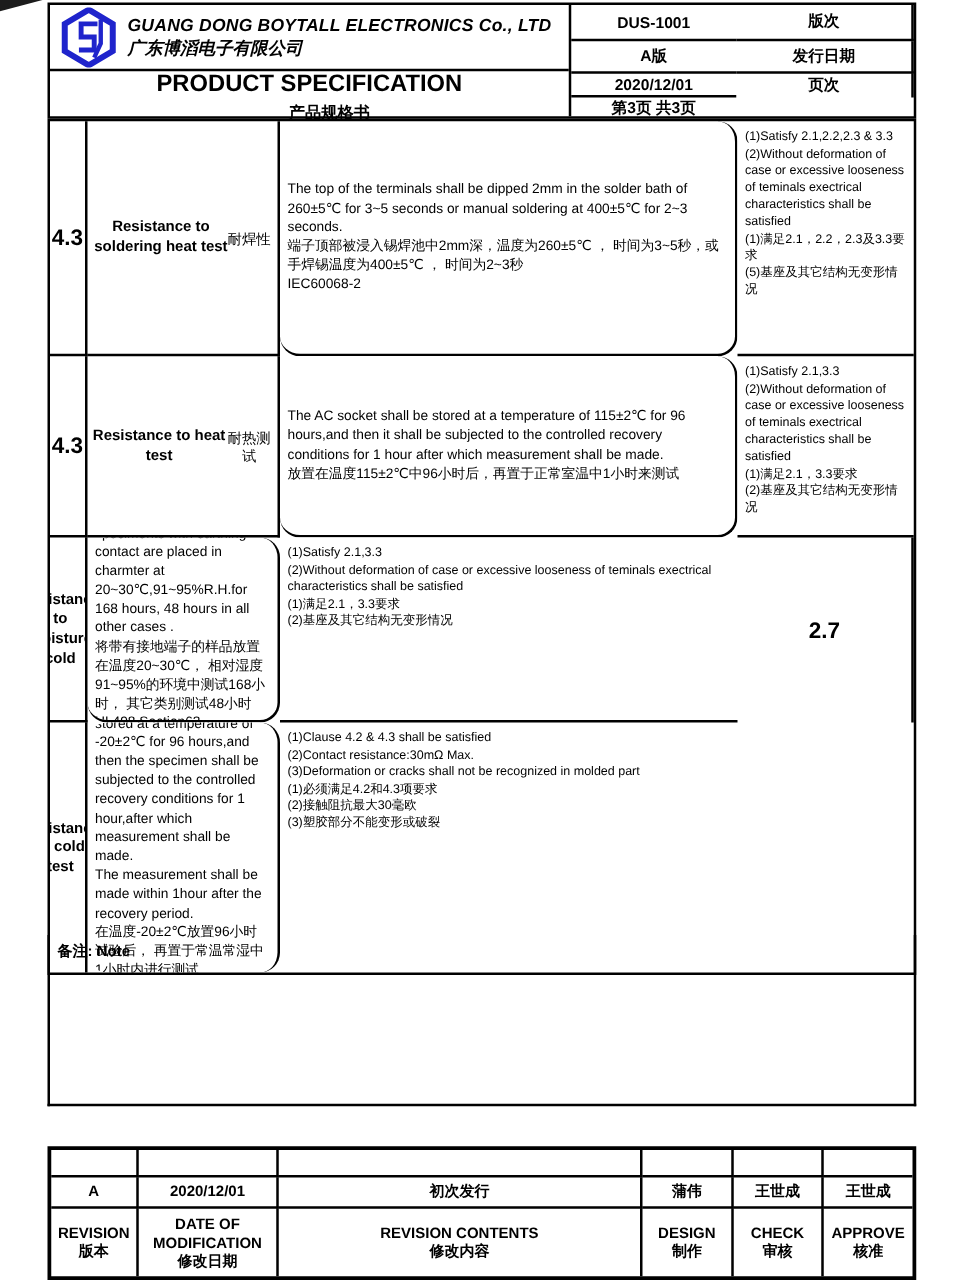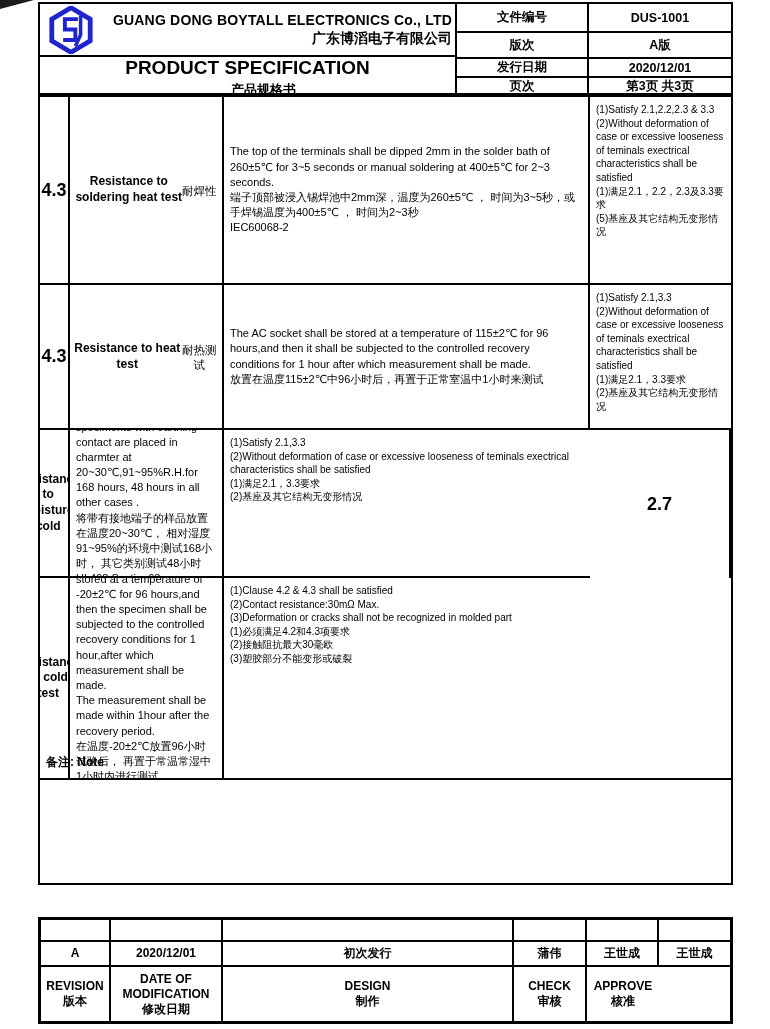--- a/index.html
+++ b/index.html
@@ -25,21 +25,21 @@
   .header-left{
     width:417px;flex:0 0 417px;display:flex;flex-direction:column;
     border-right:2px solid #000;box-sizing:border-box;
   }
   .company-row{
     height:53px;flex:0 0 53px;border-bottom:2px solid #000;box-sizing:border-box;
     display:flex;align-items:center;justify-content:flex-start;
     padding-left:8px;
   }
   .logo{width:46px;height:48px;flex:0 0 46px;margin-right:8px;}
-  .company-names{flex:1;text-align:right;padding-right:3px;}
+  .company-names{flex:1;text-align:left;padding-right:3px;font-style:italic;}
   .company-en{font-weight:bold;font-size:14px;letter-spacing:0.2px;}
   .company-cn{font-weight:bold;font-size:14px;margin-top:2px;}
   .title-row{flex:1;display:flex;flex-direction:column;align-items:center;justify-content:center;}
   .title-en{font-weight:bold;font-size:19px;}
   .title-cn{font-weight:bold;font-size:13px;margin-top:2px;margin-left:32px;}
   .header-right{
     flex:1;display:grid;
     grid-template-columns:132px 1fr;
     grid-template-rows:29px 26px 19px 1fr;
   }
@@ -61,21 +61,21 @@
   .item-cell{display:flex;align-items:center;justify-content:center;font-weight:bold;font-size:18px;}
   .name-cell{
     display:flex;flex-direction:row;align-items:center;justify-content:center;
     text-align:center;font-size:12px;padding:2px 4px;
   }
   .name-en{font-weight:bold;white-space:pre-line;line-height:1.3;}
   .name-cn{margin-top:2px;font-size:11.5px;}
   .desc-cell{
     display:flex;align-items:center;
     font-size:11px;line-height:1.38;padding:4px 6px;
-    white-space:pre-line;text-align:left;
+    white-space:pre-line;text-align:left;border-radius:16px;
   }
   .crit-cell{
     font-size:10px;line-height:1.36;padding:6px 5px 4px 6px;
     white-space:pre-line;text-align:left;
   }
   
   .note-box{
     position:absolute;left:38px;top:748px;width:695px;height:137px;
     border:2px solid #000;border-top:none;box-sizing:border-box;
     padding:4px 6px;
@@ -116,21 +116,20 @@
           <div class="company-en">GUANG DONG BOYTALL ELECTRONICS Co., LTD</div>
           <div class="company-cn">广东博滔电子有限公司</div>
         </div>
       </div>
       <div class="title-row">
         <div class="title-en">PRODUCT SPECIFICATION</div>
         <div class="title-cn">产品规格书</div>
       </div>
     </div>
     <div class="header-right">
-      <div class="hcell br bb">文件编号</div>
       <div class="hcell bb">DUS-1001</div>
       <div class="hcell br bb">版次</div>
       <div class="hcell bb">A版</div>
       <div class="hcell br bb">发行日期</div>
       <div class="hcell bb">2020/12/01</div>
       <div class="hcell br">页次</div>
       <div class="hcell">第3页  共3页</div>
     </div>
   </div>
 
@@ -215,20 +214,24 @@
     <div class="rcell br">
       <div class="en">REVISION</div>
       <div class="cn">版本</div>
     </div>
     <div class="rcell br">
       <div class="en">DATE OF
 MODIFICATION</div>
       <div class="cn">修改日期</div>
     </div>
     <div class="rcell br">
+      <div class="en">REVISION CONTENTS</div>
+      <div class="cn">修改内容</div>
+    </div>
+    <div class="rcell br">
       <div class="en">DESIGN</div>
       <div class="cn">制作</div>
     </div>
     <div class="rcell br">
       <div class="en">CHECK</div>
       <div class="cn">审核</div>
     </div>
     <div class="rcell">
       <div class="en">APPROVE</div>
       <div class="cn">核准</div>

